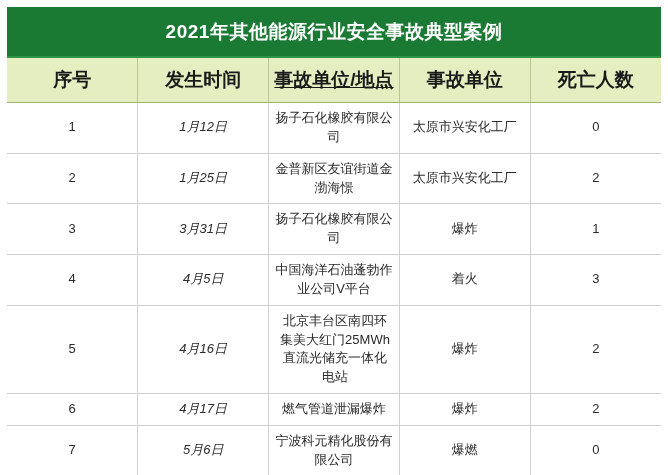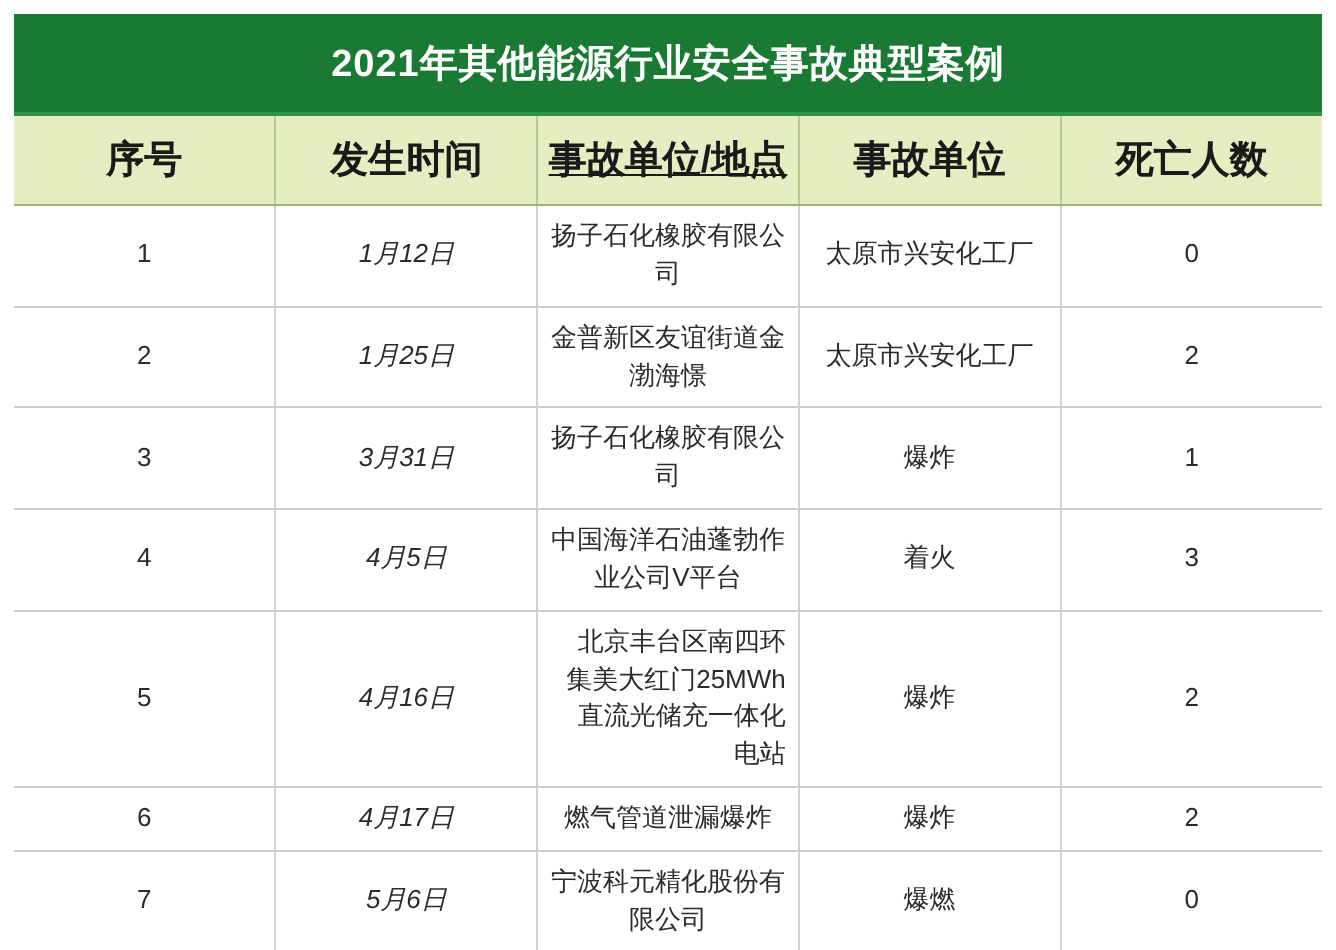--- a/index.html
+++ b/index.html
@@ -68,21 +68,21 @@
   td.c-unit   { width: 285px; text-align: center; }
   td.c-cause  { width: 133px; }
   td.c-deaths { width: 78px; }
 
   th.c-no     { width: 53px; }
   th.c-date   { width: 105px; }
   th.c-unit   { width: 285px; text-decoration: underline; }
   th.c-cause  { width: 133px; }
   th.c-deaths { width: 78px; }
 
-  td.wrapcell { text-align: right; padding-left: 8px; padding-right: 6px; }
+  td.wrapcell { text-align: center; padding-left: 8px; padding-right: 6px; }
   .rowtall td { height: 46px; }
 </style>
 </head>
 <body>
 
 <div id="table-wrap">
   <table class="report">
     <thead>
       <tr class="title-bar">
         <td colspan="5">2021年其他能源行业安全事故典型案例</td>

